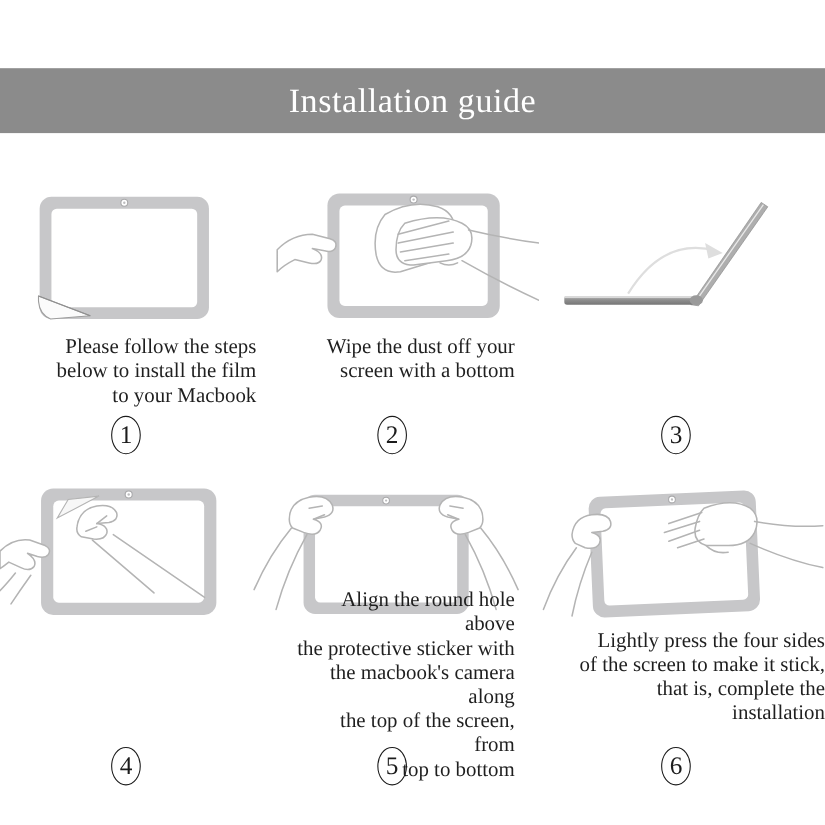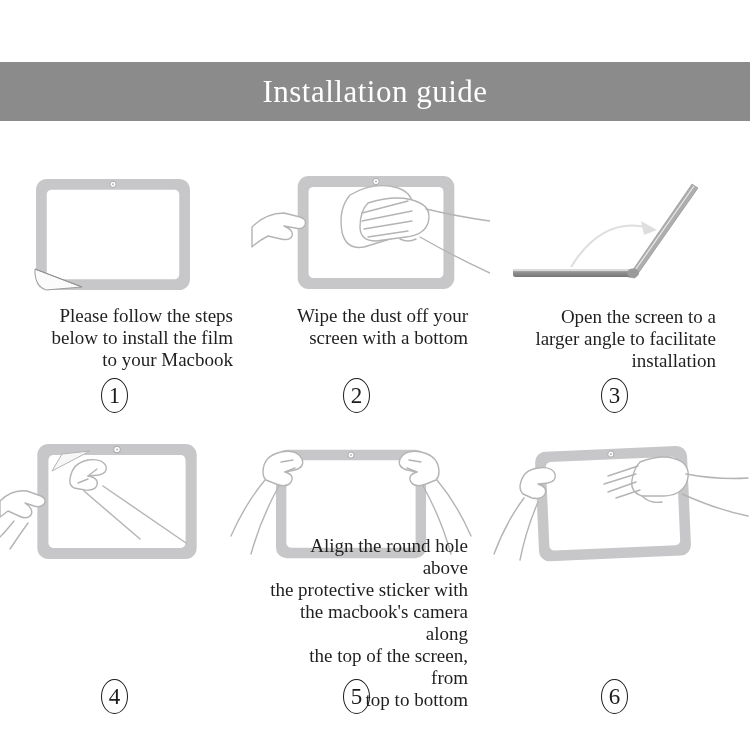--- a/index.html
+++ b/index.html
@@ -113,28 +113,28 @@
     <path class="lineart-open" d="M196,36 Q228,42 258,40 M192,56 Q228,72 258,78"></path>
     <path class="lineart" d="M30,48 Q32,32 48,30 Q62,28 65,36 Q67,43 58,45 L48,46 Q58,49 55,56 Q52,62 42,60 L33,56 Q30,53 30,48 Z"></path>
     <path class="lineart-open" d="M34,60 Q16,84 4,116 M48,64 Q36,92 30,122"></path>
   </svg>
 
   <div class="step-desc" style="left:48px;top:289px;width:185px">Please follow the steps
 below to install the film
 to your Macbook</div>
   <div class="step-desc" style="left:283px;top:289px;width:185px">Wipe the dust off your
 screen with a bottom</div>
-  <div class="step-desc" style="left:516px;top:290px;width:200px">Open the screen to a
-larger angle to facilitate
-installation</div>
   <div class="step-desc" style="left:268px;top:519px;width:200px">Align the round hole above
 the protective sticker with
 the macbook's camera along
 the top of the screen, from
 top to bottom</div>
+  <div class="step-desc" style="left:514px;top:556px;width:236px">Lightly press the four sides
+of the screen to make it stick,
+that is, complete the installation</div>
 
   <div class="step-num" style="left:101px;top:362px">1</div>
   <div class="step-num" style="left:343px;top:362px">2</div>
   <div class="step-num" style="left:601px;top:362px">3</div>
   <div class="step-num" style="left:101px;top:663px">4</div>
   <div class="step-num" style="left:343px;top:663px">5</div>
   <div class="step-num" style="left:601px;top:663px">6</div>
 
 </div>
 

